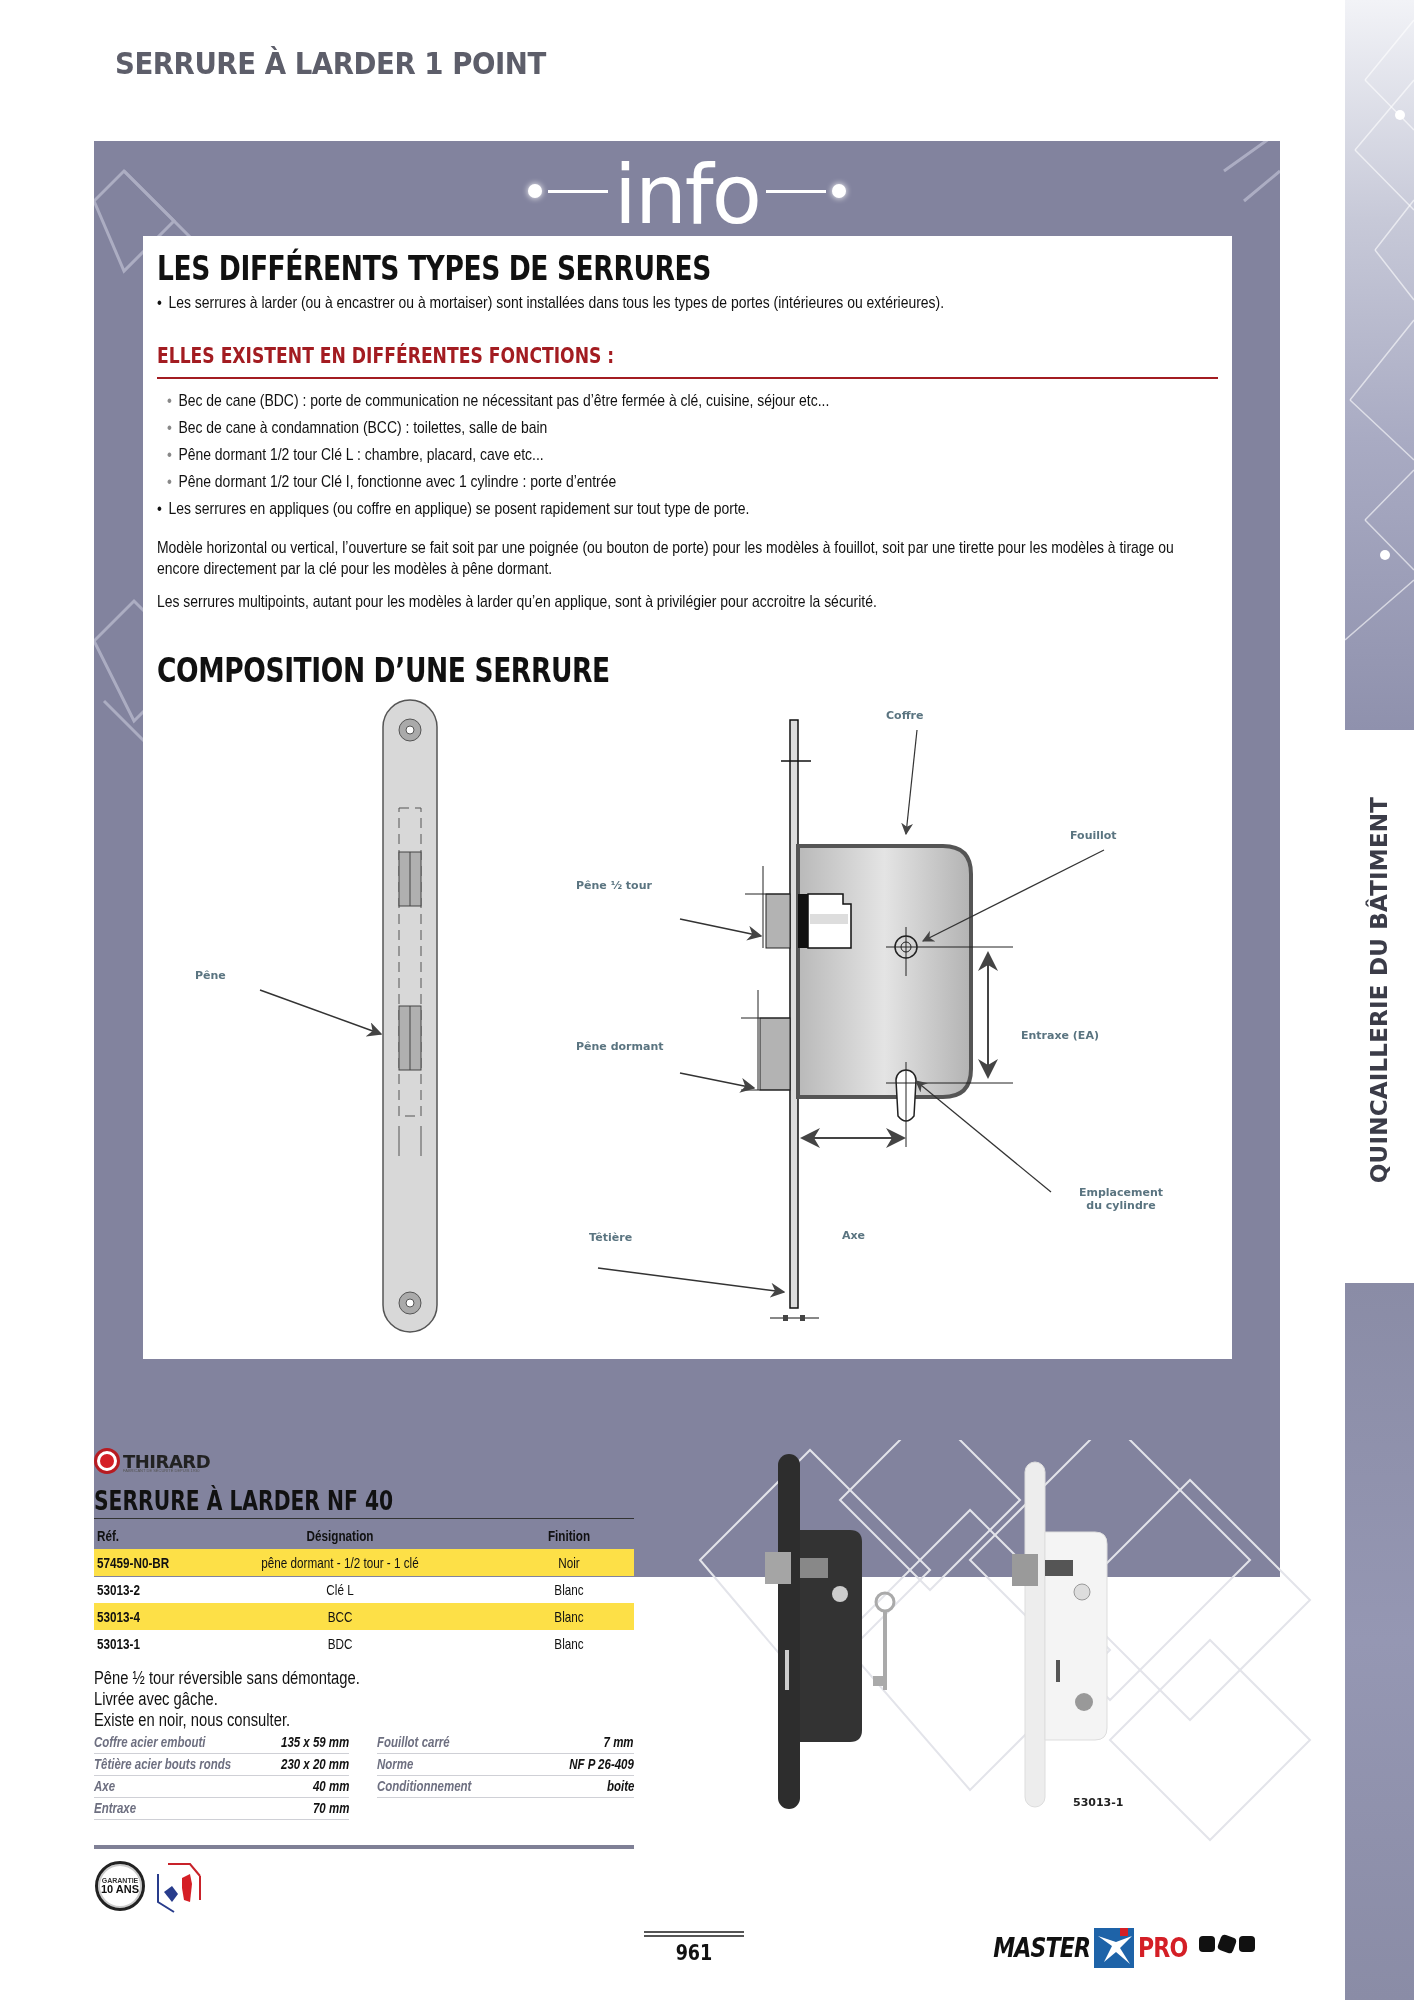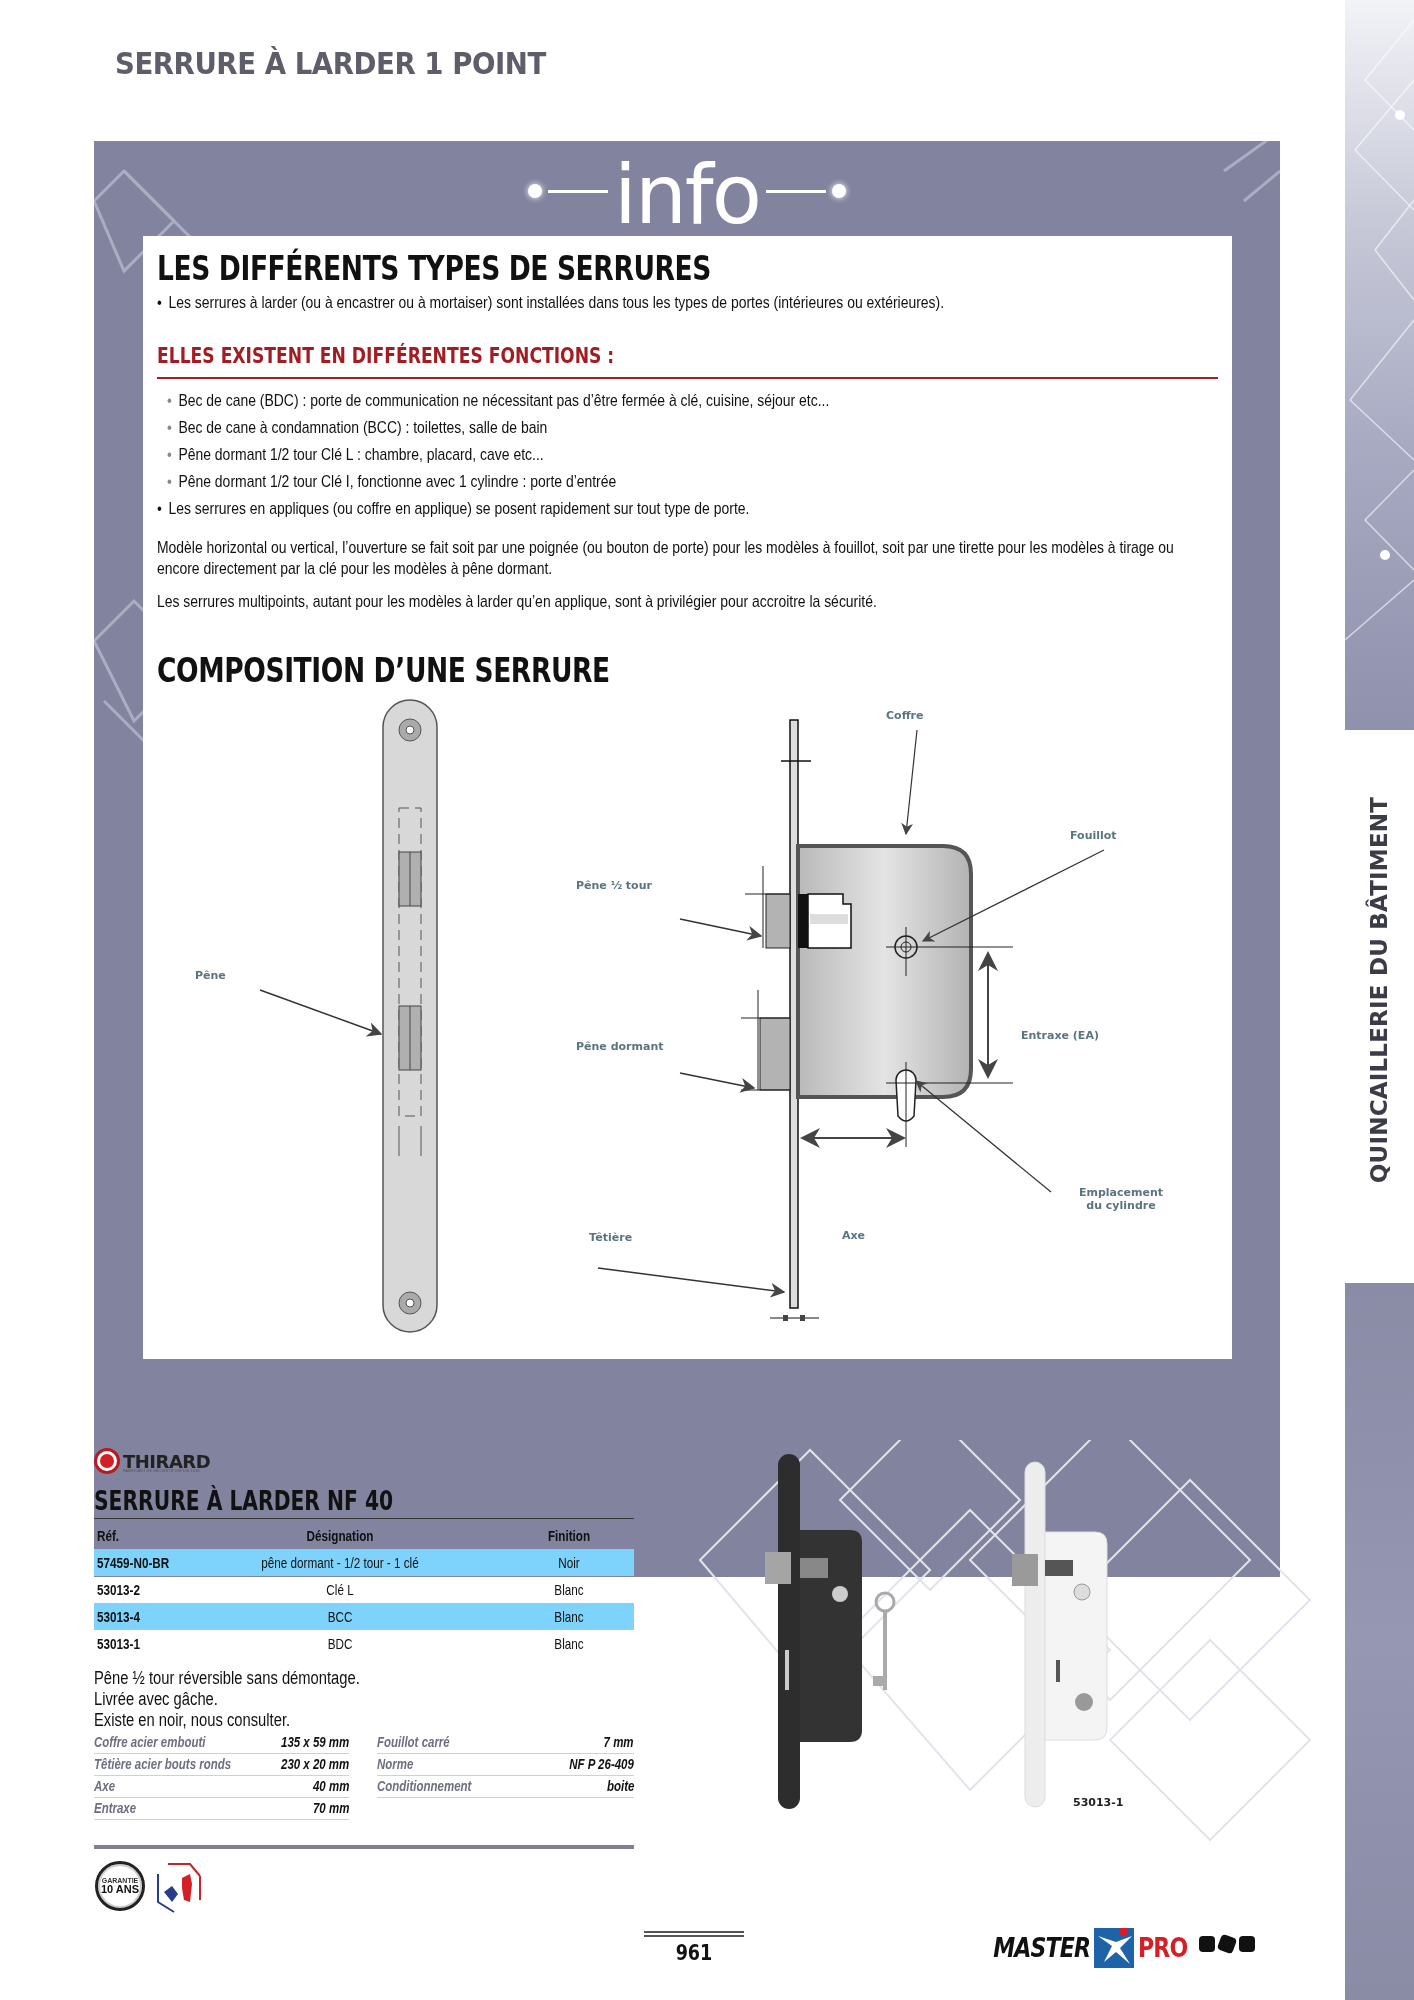--- a/index.html
+++ b/index.html
@@ -92,21 +92,21 @@
   .brand-name { font-family: "DejaVu Sans", sans-serif; font-weight: bold; font-size: 18px; margin-left: 3px; color: #222; letter-spacing: -0.5px; }
   .brand-tagline { position: absolute; left: 29px; top: 20px; font-size: 4px; color: #555; white-space: nowrap; }
 
   .product-title {
     position: absolute; left: 94px; top: 1486px; font-size: 26px; color: #111;
   }
   .product-rule { position: absolute; left: 94px; top: 1518px; width: 540px; height: 1px; background: #333; }
 
   .ptable { position: absolute; left: 94px; top: 1522px; width: 540px; }
   .prow { position: relative; height: 27px; display: flex; align-items: center; }
-  .prow.shade { background: #7dd3fc; }
+  .prow.shade { background: #fde047; }
   .pcell {
     font-family: "Liberation Sans", sans-serif; font-size: 15px; color: #111;
     white-space: nowrap; position: absolute;
   }
   .pcell.hdr { font-weight: bold; }
   .c-ref { left: 3px; transform: scaleX(0.78); transform-origin: left; font-weight: bold; }
   .c-des { left: 0; width: 492px; text-align: center; transform: scaleX(0.78); transform-origin: 50% 50%; }
   .c-fin { left: 430px; width: 90px; text-align: center; transform: scaleX(0.78); }
 
   .notes { position: absolute; left: 94px; top: 1668px; font-size: 18px; line-height: 21px; color: #111; transform: scaleX(0.82); transform-origin: left; }

